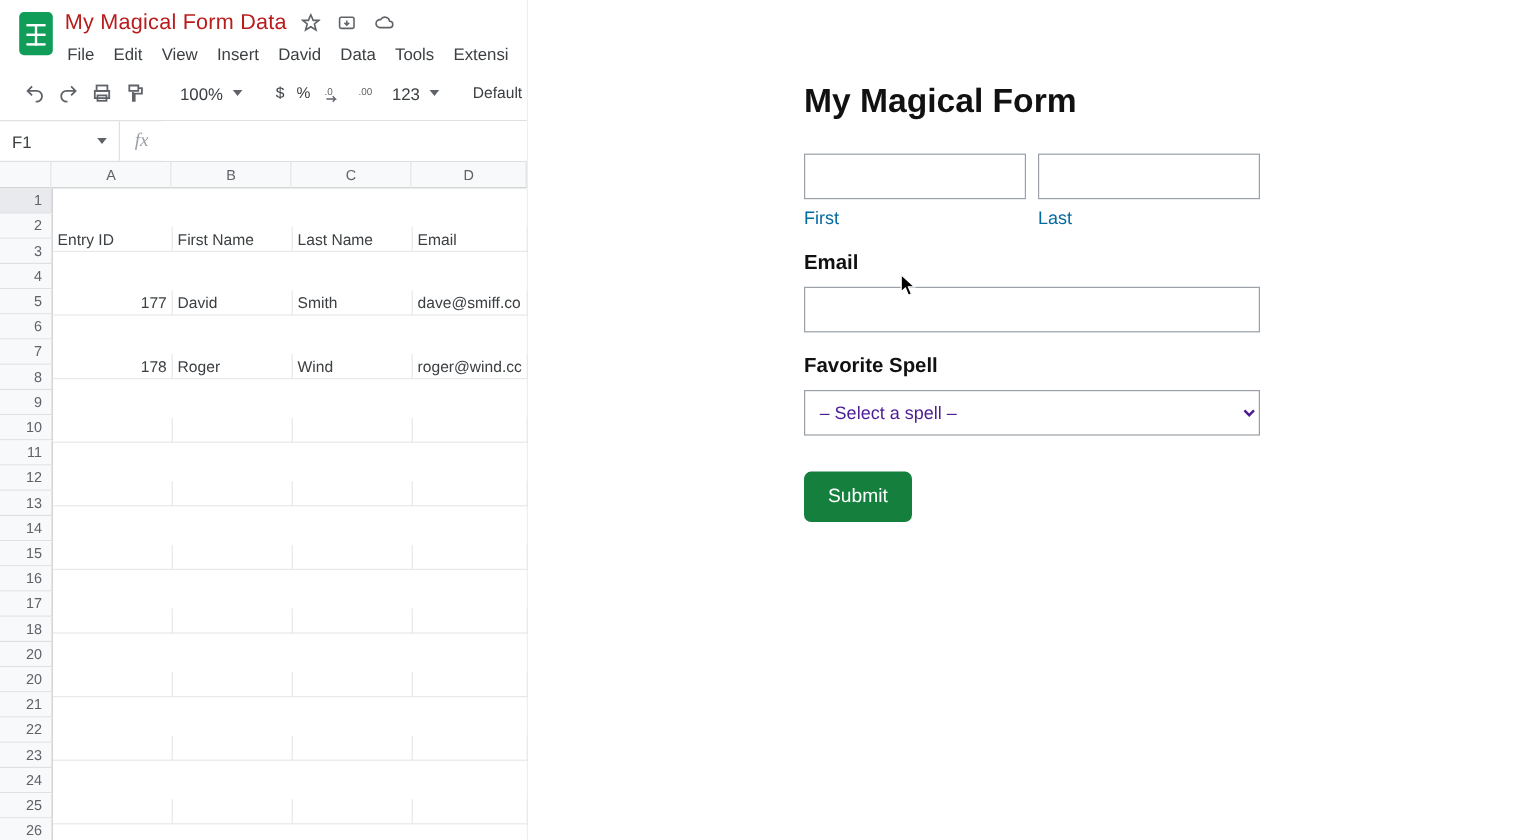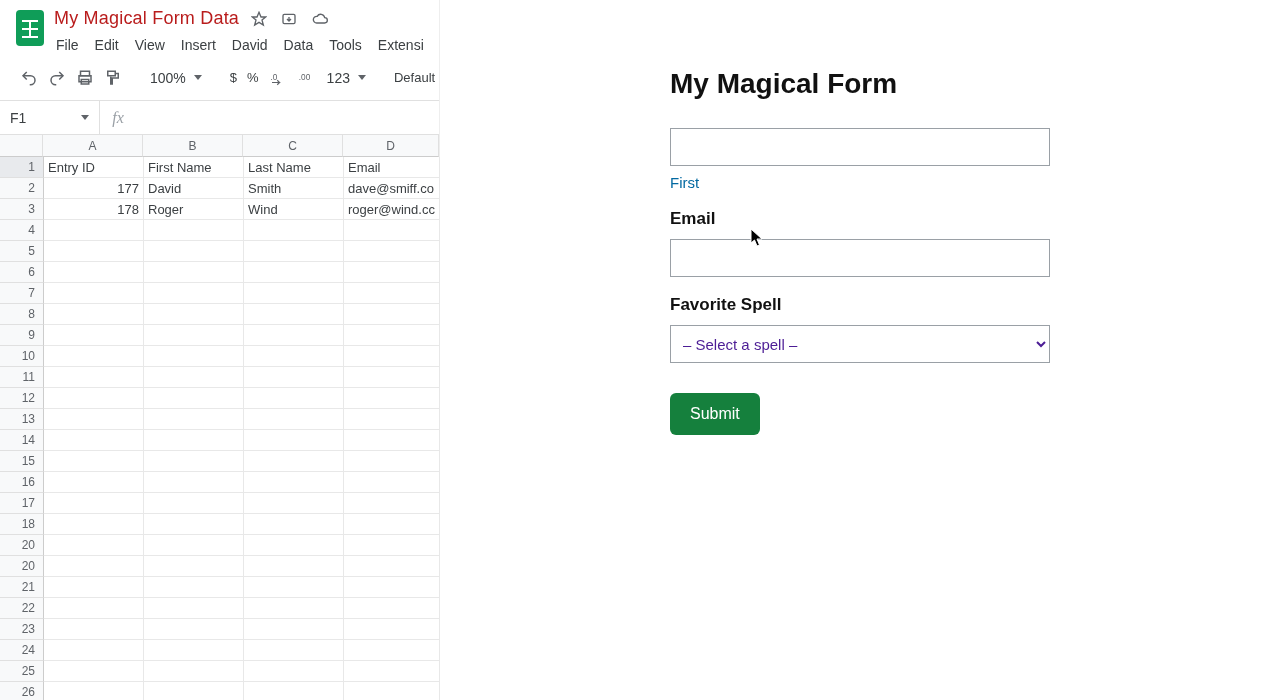--- a/index.html
+++ b/index.html
@@ -68,21 +68,21 @@
     height: 22px; background: #f8f9fa; border-right: 1px solid #e0e0e0; border-bottom: 1px solid #ccc;
     display: flex; align-items: center; justify-content: center; color: #5f6368; font-size: 12px;
   }
   .row-headers { display: flex; flex-direction: column; }
   .row-h {
     width: 44px; height: 21px; background: #f8f9fa; border-right: 1px solid #ccc; border-bottom: 1px solid #e0e0e0;
     display: flex; align-items: center; justify-content: flex-end; padding-right: 8px; color: #5f6368; font-size: 12px;
   }
   .row-h.sel { background: #e8eaed; }
   .cells { position: relative; }
-  .cells-row { display: flex; }
+  .cells-row { display: flex; margin-top: 32px; }
   .cell {
     height: 21px; border-right: 1px solid #e8e8e8; border-bottom: 1px solid #e8e8e8; padding: 0 4px;
     display: flex; align-items: center; white-space: nowrap; overflow: hidden;
   }
   .cell.num { justify-content: flex-end; }
 
   
   .cA { width: 100px; }
   .cB { width: 100px; }
   .cC { width: 100px; }
@@ -430,20 +430,24 @@
   <div class="form-pane">
     <div class="form">
       <h1>My Magical Form</h1>
 
       <div class="block">
         <div class="name-row">
           <div style="flex:1">
             <input class="text-input" style="">
             <div class="sublabel">First</div>
           </div>
+          <div style="flex:1">
+            <input class="text-input" style="">
+            <div class="sublabel">Last</div>
+          </div>
         </div>
       </div>
 
       <div class="block">
         <div class="label">Email</div>
         <input class="text-input" style="">
       </div>
 
       <div class="block">
         <div class="label">Favorite Spell</div>

